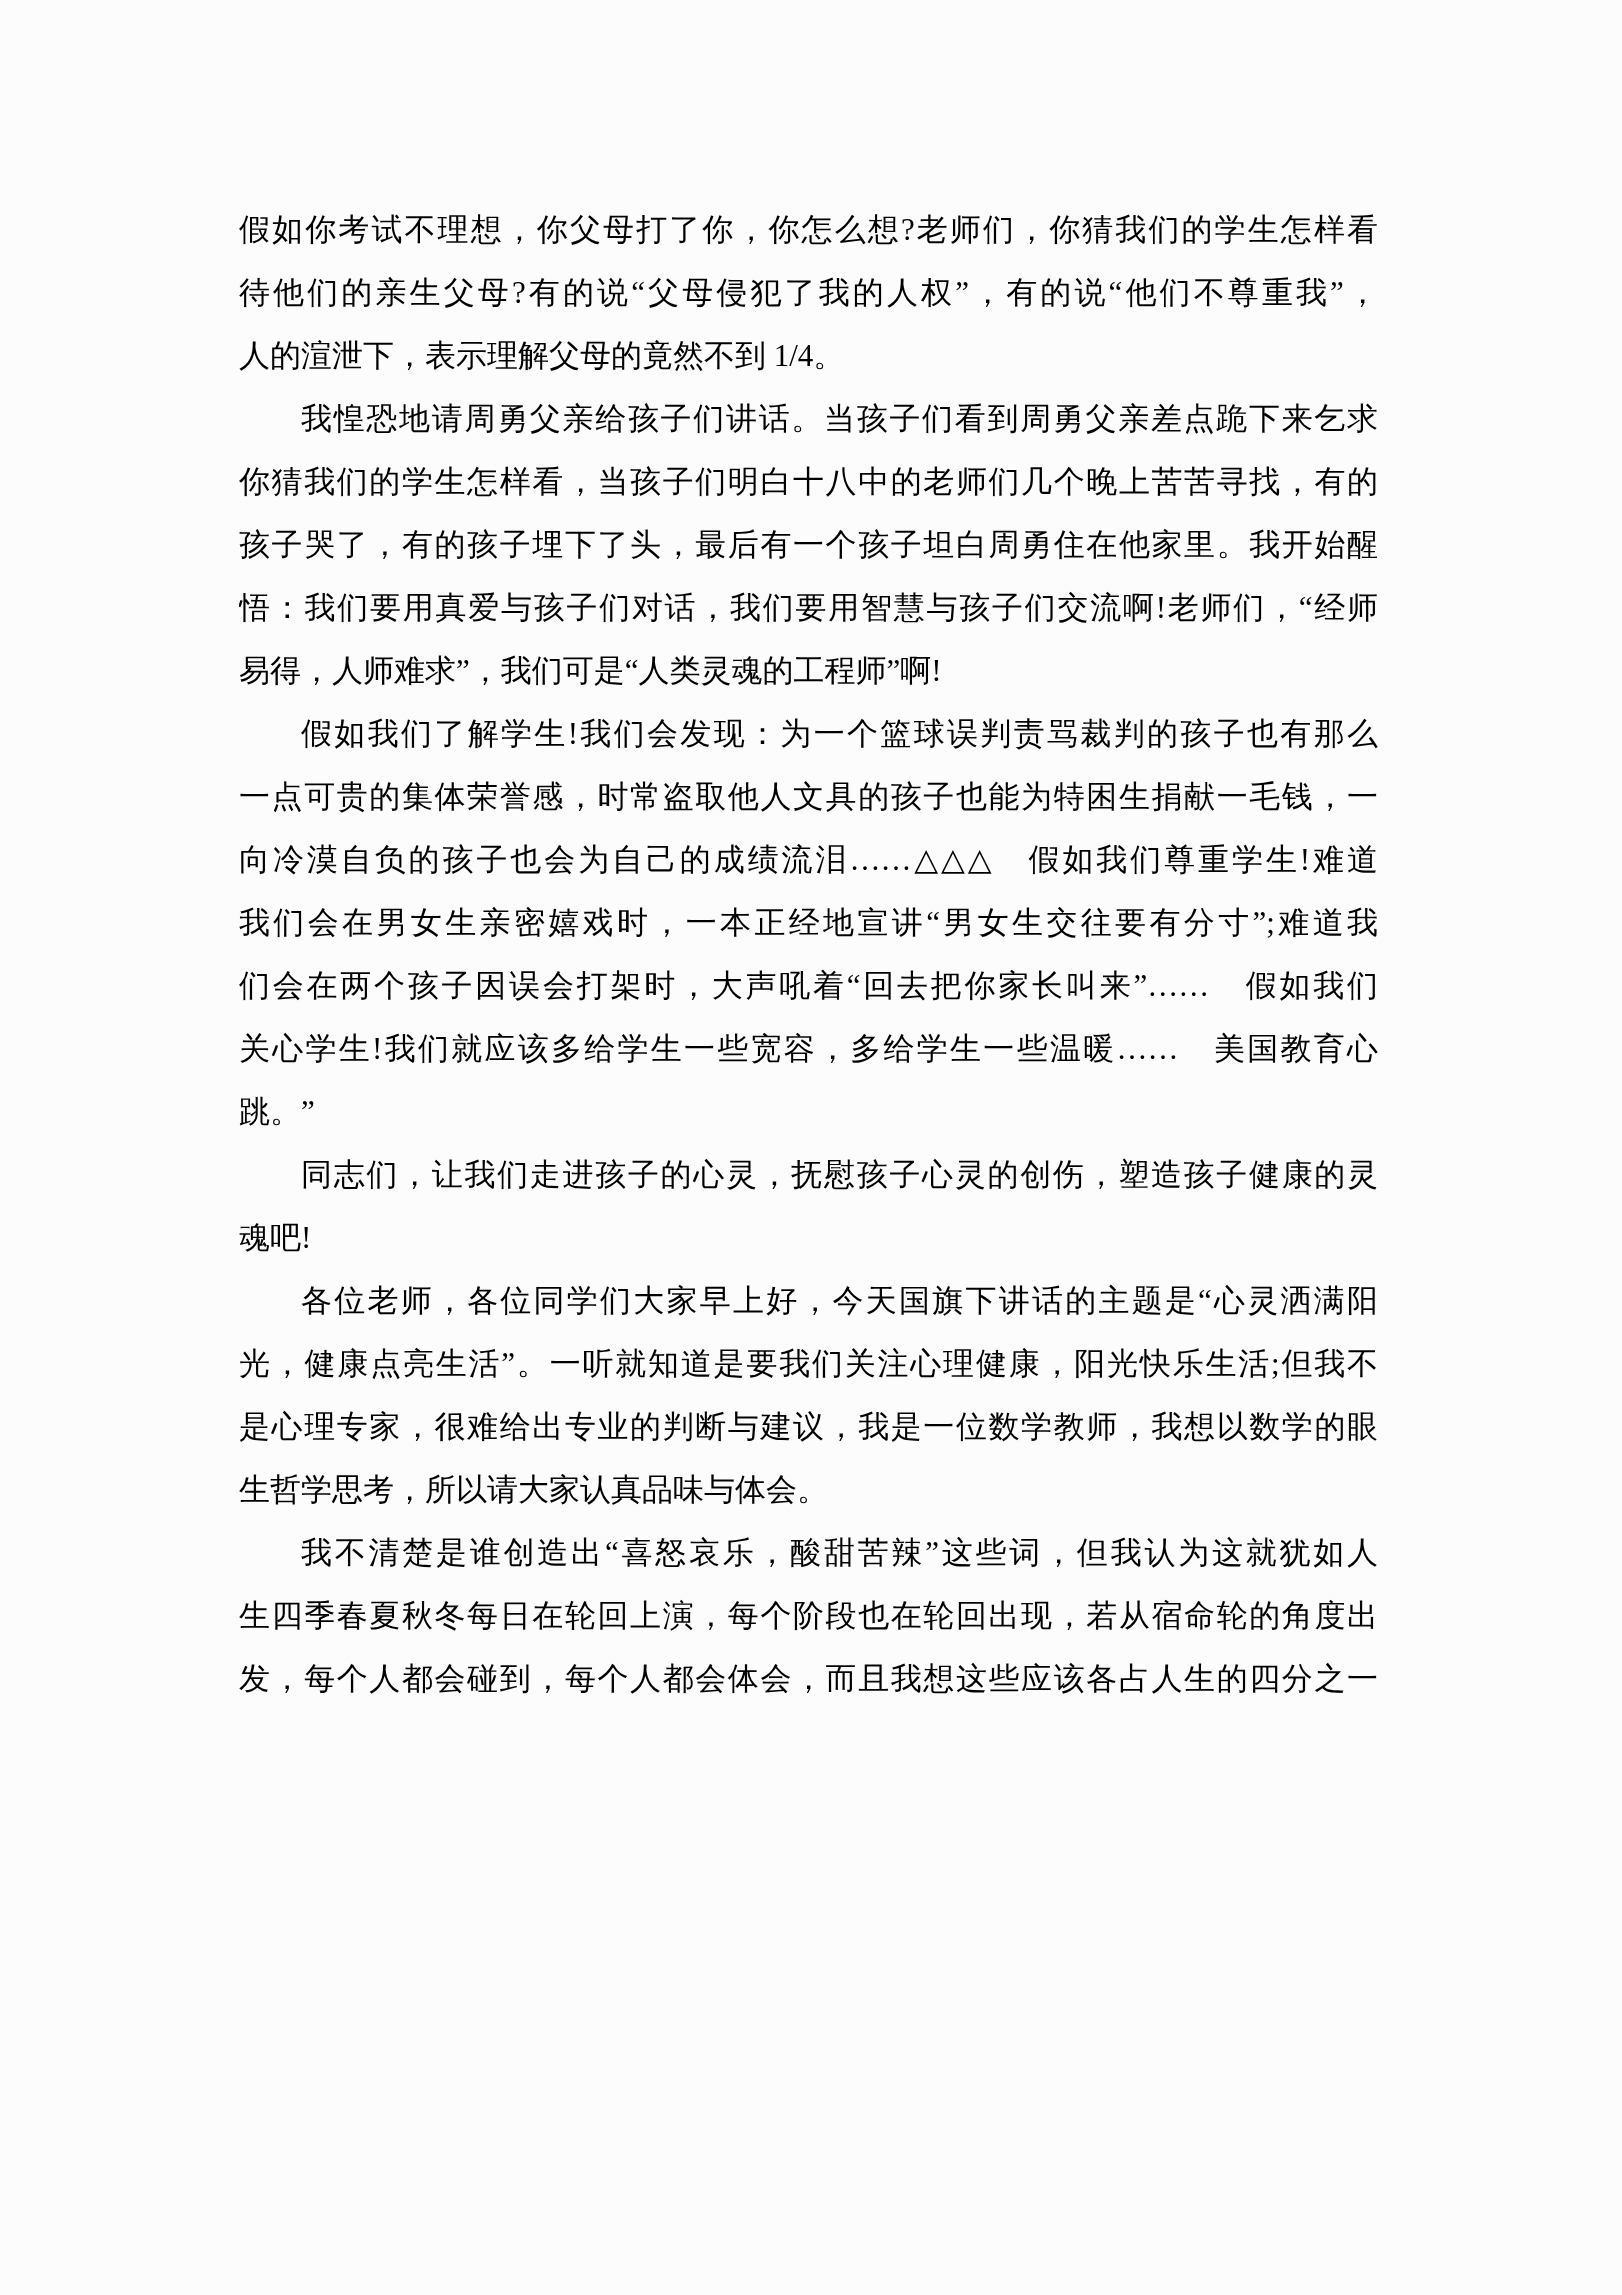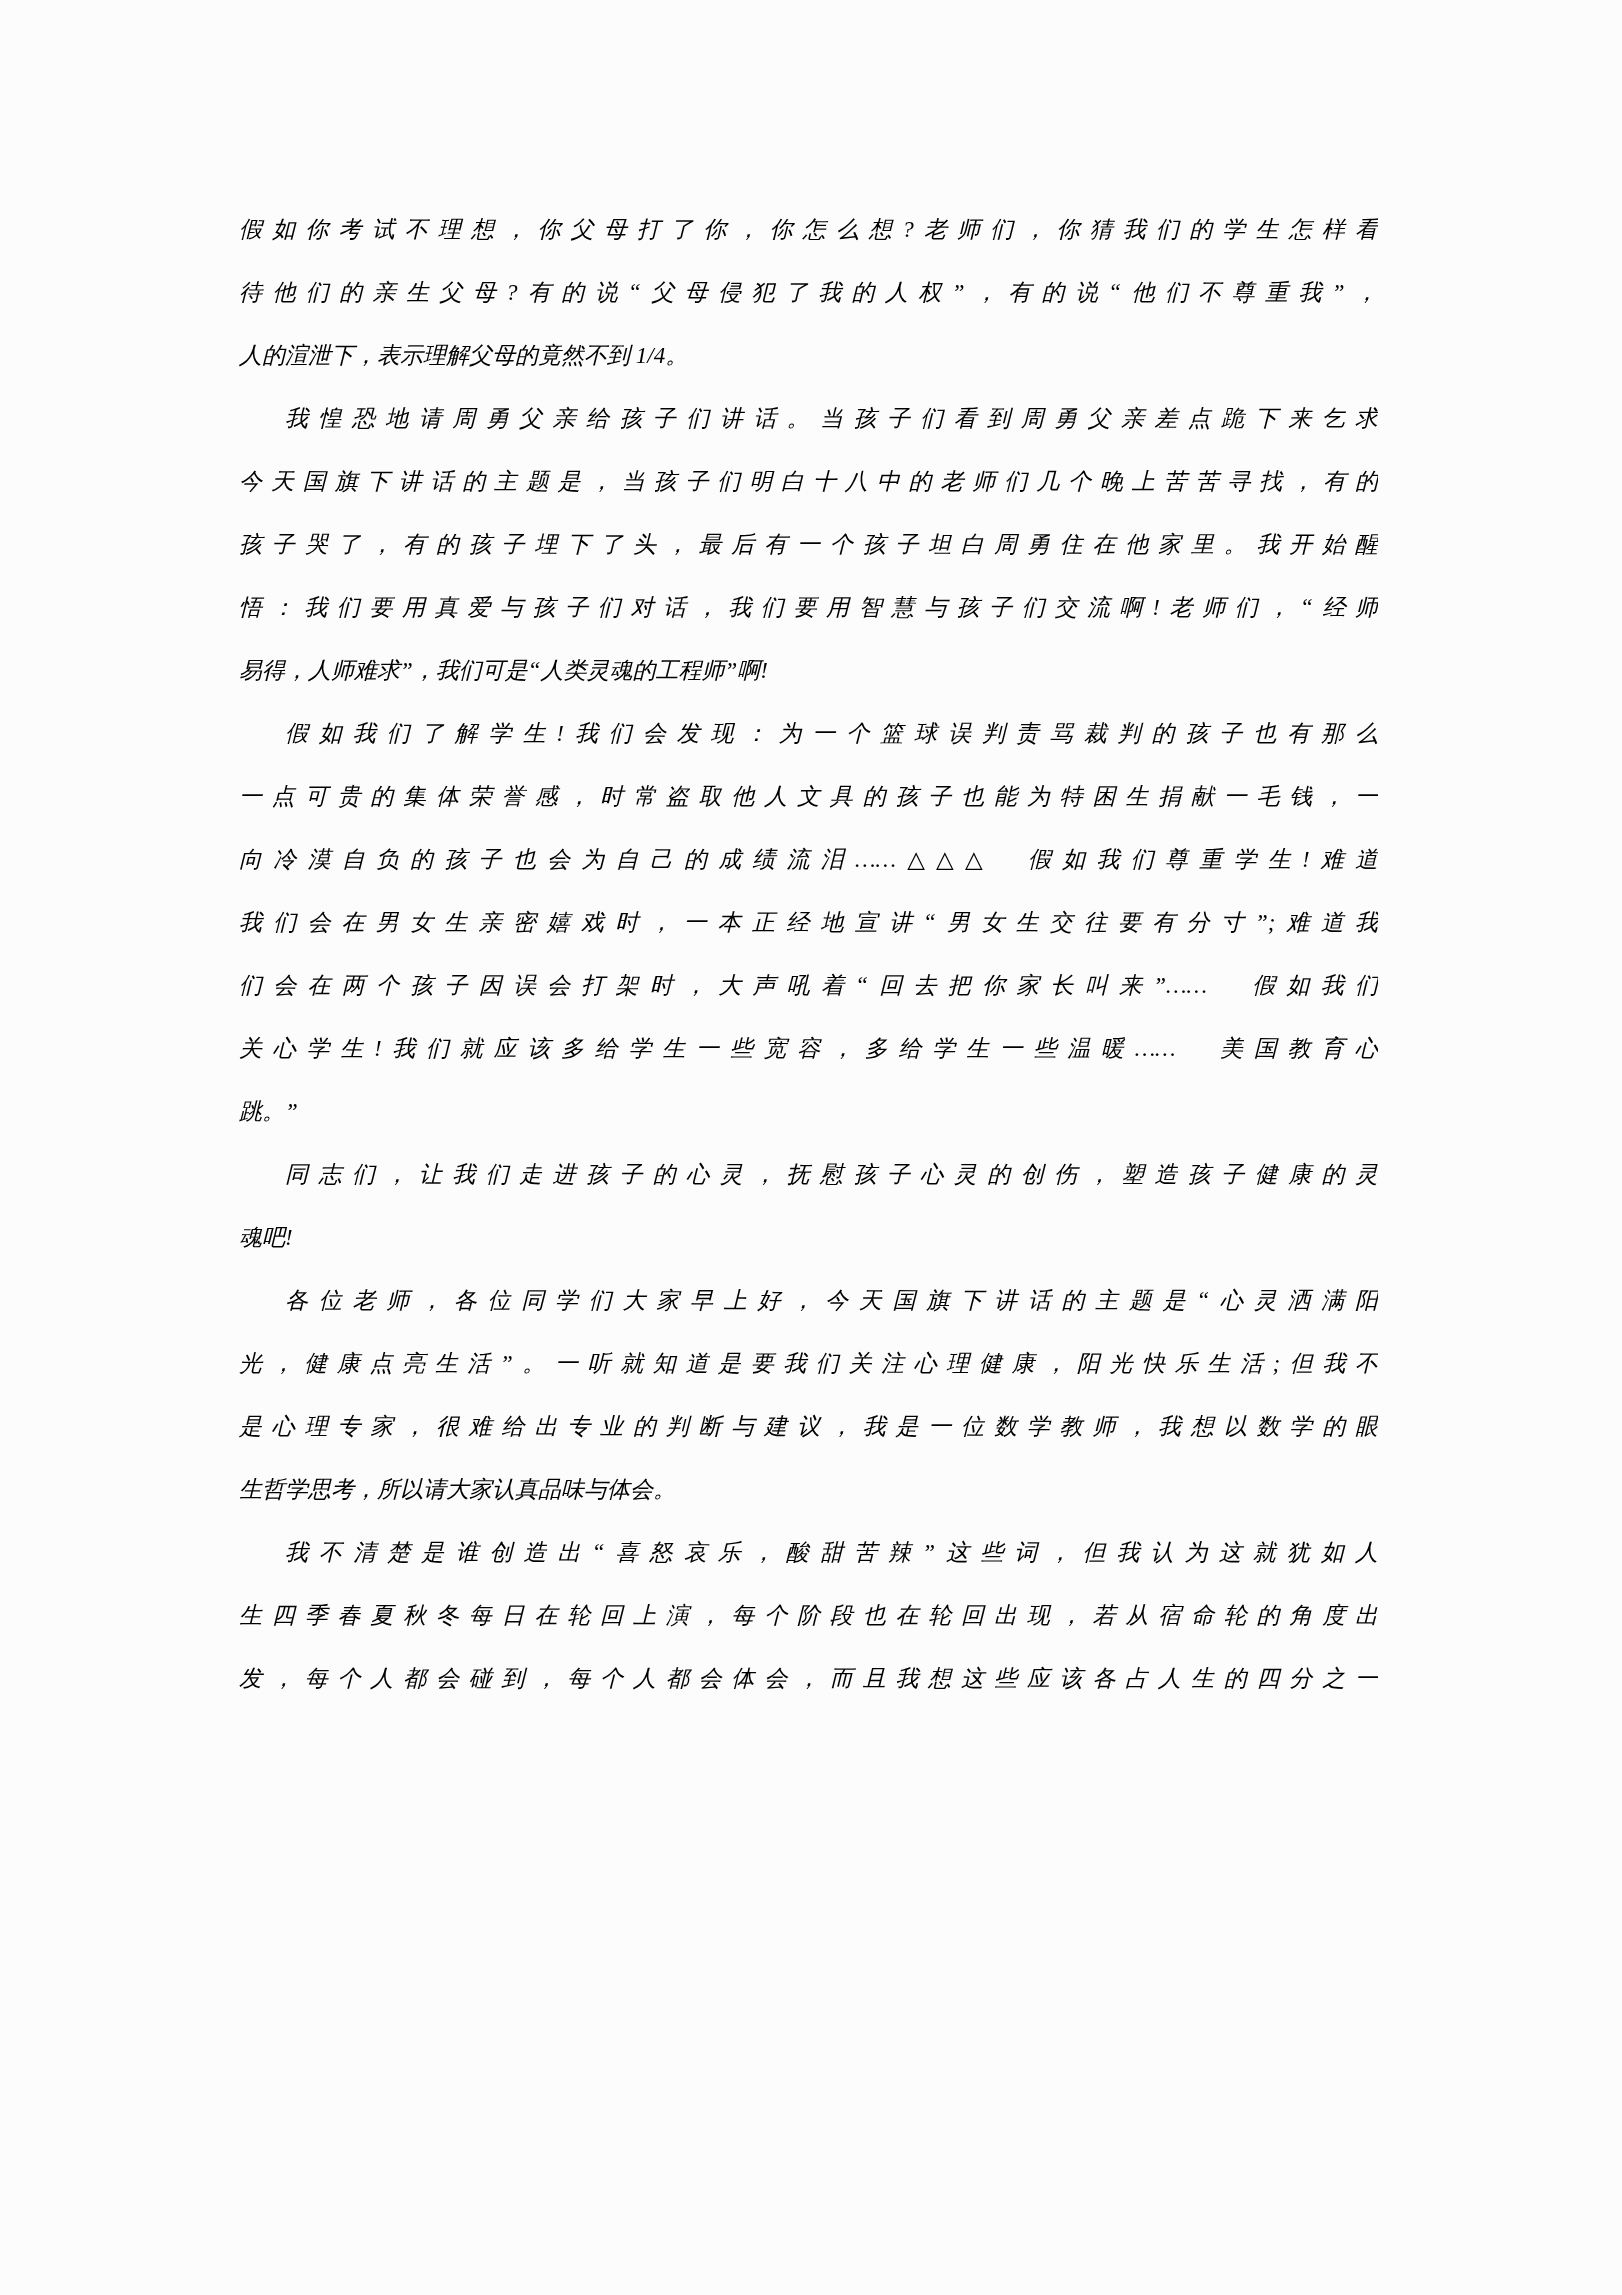--- a/index.html
+++ b/index.html
@@ -12,24 +12,23 @@
     background: #fcfcfc;
     position: relative;
     overflow: hidden;
   }
   .doc {
     position: absolute;
     left: 239px;
     top: 198px;
     width: 1139px;
     font-family: "Liberation Serif", "DejaVu Serif", serif;
-    font-size: 23px;
+    font-size: 31px;
     line-height: 63px;
     color: #000000;
-    font-style: italic;
   }
   .para { margin: 0; }
   .line {
     text-align: justify;
     text-align-last: justify;
     height: 63px;
     overflow: hidden;
   }
   .line.first { text-indent: 2em; }
   .line.end { text-align-last: left; }
@@ -40,21 +39,21 @@
 <div class="doc">
 
   <div class="para">
     <div class="line">假如你考试不理想，你父母打了你，你怎么想?老师们，你猜我们的学生怎样看</div>
     <div class="line">待他们的亲生父母?有的说“父母侵犯了我的人权”，有的说“他们不尊重我”，</div>
     <div class="line end">人的渲泄下，表示理解父母的竟然不到 1/4。</div>
   </div>
 
   <div class="para">
     <div class="line first">我惶恐地请周勇父亲给孩子们讲话。当孩子们看到周勇父亲差点跪下来乞求</div>
-    <div class="line">今天国旗下讲话的主题是，当孩子们明白十八中的老师们几个晚上苦苦寻找，有的</div>
+    <div class="line">你猜我们的学生怎样看，当孩子们明白十八中的老师们几个晚上苦苦寻找，有的</div>
     <div class="line">孩子哭了，有的孩子埋下了头，最后有一个孩子坦白周勇住在他家里。我开始醒</div>
     <div class="line">悟：我们要用真爱与孩子们对话，我们要用智慧与孩子们交流啊!老师们，“经师</div>
     <div class="line end">易得，人师难求”，我们可是“人类灵魂的工程师”啊!</div>
   </div>
 
   <div class="para">
     <div class="line first">假如我们了解学生!我们会发现：为一个篮球误判责骂裁判的孩子也有那么</div>
     <div class="line">一点可贵的集体荣誉感，时常盗取他人文具的孩子也能为特困生捐献一毛钱，一</div>
     <div class="line">向冷漠自负的孩子也会为自己的成绩流泪……△△△　假如我们尊重学生!难道</div>
     <div class="line">我们会在男女生亲密嬉戏时，一本正经地宣讲“男女生交往要有分寸”;难道我</div>

